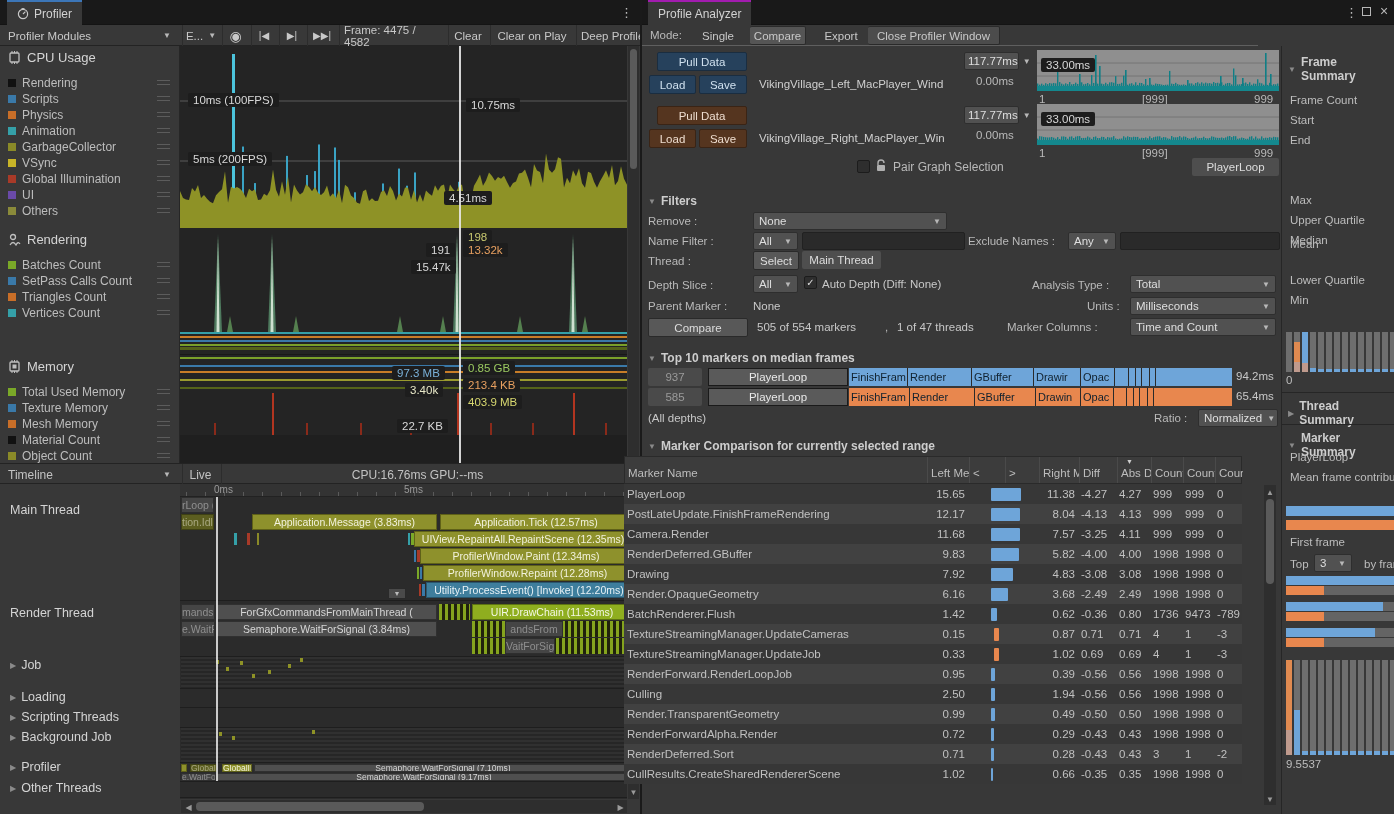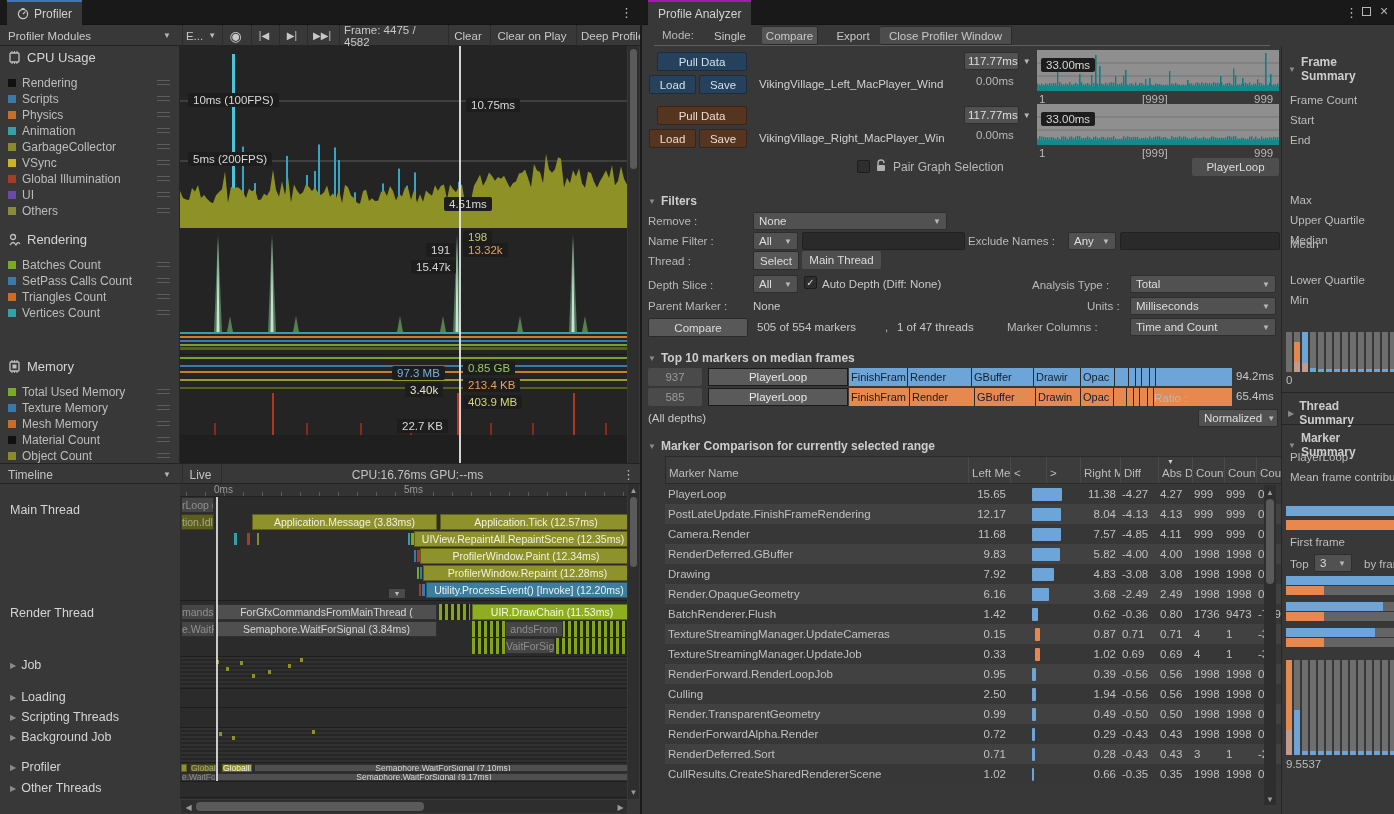--- a/index.html
+++ b/index.html
@@ -59,21 +59,21 @@
 .sec-h{position:absolute;display:flex;align-items:center;gap:5px;font-size:12px;color:#cdcdcd;font-weight:bold}
 .chip2{position:absolute;background:#4e4e4e;border-radius:2px;display:flex;align-items:center;justify-content:center;font-size:11.5px;color:#ddd}
 .graph{position:absolute;width:242px;height:41px;background:#8f8f8f;overflow:hidden}
 .checkbox{position:absolute;width:13px;height:13px;background:#2e2e2e;border:1px solid #1c1c1c;border-radius:2px;color:#ddd;font-size:10px;line-height:12px;text-align:center}
 
 .t10-frame{position:absolute;height:18px;background:#4a4a4a;border-radius:2px;color:#9a9a9a;display:flex;align-items:center;justify-content:center;font-size:11.5px}
 .t10-marker{position:absolute;height:18px;background:#5a5a5a;border:1px solid #1a1a1a;color:#e8e8e8;display:flex;align-items:center;justify-content:center;font-size:11.5px}
 .t10-bar{position:absolute;height:18px;display:flex;gap:1px;background:#2a2a2a;overflow:hidden}
 .t10-seg{height:100%;flex:none;font-size:11px;color:#10212e;overflow:hidden;white-space:nowrap;padding-left:2px;line-height:18px}
 
-#mc-table{position:absolute;left:665px;top:456px;width:618px}
+#mc-table{position:absolute;left:624px;top:456px;width:618px}
 .mc-header{display:grid;grid-template-columns:302px 42px 36px 34px 40px 38px 34px 32px 32px 28px;height:28px;background:#3c3c3c;border:1px solid #2a2a2a;color:#bdbdbd;font-size:11.5px}
 .mc-header>div{display:flex;align-items:flex-end;padding:0 3px 4px 3px;border-left:1px solid #4a4a4a;overflow:hidden;white-space:nowrap;position:relative}
 .mc-header>div:first-child{border-left:none}
 .mc-row{display:grid;grid-template-columns:302px 42px 70px 40px 38px 34px 32px 32px 28px;height:20px;font-size:11.5px;color:#c0c0c0;align-items:center}
 .mc-row>div{padding:0 3px;overflow:hidden;white-space:nowrap}
 .mc-row:nth-child(odd){background:#414141}
 .mc-row:nth-child(even){background:#373737}
 .num-r{text-align:right}
 .mc-bar{height:13px;border-radius:1px}
 
@@ -321,21 +321,21 @@
           <rect x="180" y="68" width="2" height="12" fill="#8a2a1a"></rect>
           <rect x="230" y="68" width="2" height="12" fill="#8a2a1a"></rect>
           <rect x="310" y="68" width="2" height="12" fill="#8a2a1a"></rect>
           <rect x="352" y="68" width="2" height="12" fill="#8a2a1a"></rect>
           <rect x="425" y="68" width="2" height="12" fill="#8a2a1a"></rect>
         </svg></div>
 
     <div class="chip" style="left:188px;top:93px">10ms (100FPS)</div>
     <div class="chip" style="left:188px;top:152px">5ms (200FPS)</div>
     <div class="chip" style="left:466px;top:98px">10.75ms</div>
-    <div class="chip" style="left:444px;top:197px">4.51ms</div>
+    <div class="chip" style="left:444px;top:191px">4.51ms</div>
     <div class="chip" style="left:463px;top:230px;color:#c8c870">198</div>
     <div class="chip" style="left:426px;top:243px">191</div>
     <div class="chip" style="left:463px;top:243px;color:#e8a060">13.32k</div>
     <div class="chip" style="left:411px;top:260px">15.47k</div>
     <div class="chip" style="left:392px;top:366px;color:#7ab0d8">97.3 MB</div>
     <div class="chip" style="left:463px;top:361px;color:#9ac860">0.85 GB</div>
     <div class="chip" style="left:405px;top:383px;color:#e8e8c8">3.40k</div>
     <div class="chip" style="left:463px;top:378px;color:#e8a060">213.4 KB</div>
     <div class="chip" style="left:463px;top:395px;color:#d8d870">403.9 MB</div>
     <div class="chip" style="left:397px;top:419px">22.7 KB</div>
@@ -494,21 +494,21 @@
 
   <div class="abs" style="left:640px;top:0;width:754px;height:814px;border-left:2px solid #1a1a1a">
     <div class="tabbar" style="left:0;top:0;width:752px">
       <div class="tab noline" style="left:6px">
           <span>Profile Analyzer</span>
         </div>
       <span class="kebab abs" style="left:703px;top:5px">⋮</span>
       <span class="abs" style="left:720px;top:7px;width:9px;height:9px;border:1px solid #b8b8b8"></span>
       <span class="abs" style="left:738px;top:3px;color:#b8b8b8;font-size:14px">×</span>
     </div>
-    <div class="toolbar" style="left:12px;top:25px;width:616px;border-bottom:1px solid #5f5f5f">
+    <div class="toolbar" style="left:0;top:25px;width:616px;border-bottom:1px solid #5f5f5f">
       <div class="abs lbl" style="left:8px;top:4px">Mode:</div>
       <div class="tbtn first" style="left:52px;width:48px;border-left:none">
           <span>Single</span>
         </div>
       <div class="tbtn raised" style="left:108px;top:1px;height:19px;width:56px;border-left:none">
           <span>Compare</span>
         </div>
       <div class="tbtn" style="left:175px;width:48px;border-left:none">
           <span>Export</span>
         </div>
@@ -920,21 +920,21 @@
           <div class="t10-seg" style="width: 12px; background: rgb(232, 135, 78);"></div>
           <div class="t10-seg" style="width: 6px; background: rgb(232, 135, 78);"></div>
           <div class="t10-seg" style="width: 5px; background: rgb(232, 135, 78);"></div>
           <div class="t10-seg" style="width: 7px; background: rgb(232, 135, 78);"></div>
           <div class="t10-seg" style="width: 5px; background: rgb(232, 135, 78);"></div>
           <div class="t10-seg" style="width: 88px; background: rgb(232, 135, 78);"></div>
         </div>
         <div class="lbl" style="left: 594px; top: 390px; position: absolute; color: rgb(200, 200, 200);">65.4ms</div>
       </div>
     <div class="lbl" style="left:6px;top:412px;color:#c8c8c8">(All depths)</div>
-    <div class="lbl" style="left:512px;top:392px">Ratio :</div>
+    <div class="lbl" style="left:512px;top:412px">Ratio :</div>
     <div class="dd" style="left:556px;top:409px;width:80px">
         <span>Normalized</span>
         <span class="dd-arrow">▼</span>
       </div>
 
     <div class="sec-h" style="left:6px;top:439px">
         <span class="fold">▼</span>
         <b>Marker Comparison for currently selected range</b>
       </div>
   </div>
@@ -999,21 +999,21 @@
         <div>999</div>
         <div>0</div>
       </div>
       <div class="mc-row">
         <div>Camera.Render</div>
         <div class="num-r">11.68</div>
         <div style="padding: 0px;">
           <div class="mc-bar" style="width: 29px; margin-left: 23px; background: rgb(110, 165, 217);"></div>
         </div>
         <div class="num-r">7.57</div>
-        <div>-4.85</div>
+        <div>-3.25</div>
         <div>4.11</div>
         <div>999</div>
         <div>999</div>
         <div>0</div>
       </div>
       <div class="mc-row">
         <div>RenderDeferred.GBuffer</div>
         <div class="num-r">9.83</div>
         <div style="padding: 0px;">
           <div class="mc-bar" style="width: 28px; margin-left: 23px; background: rgb(110, 165, 217);"></div>

